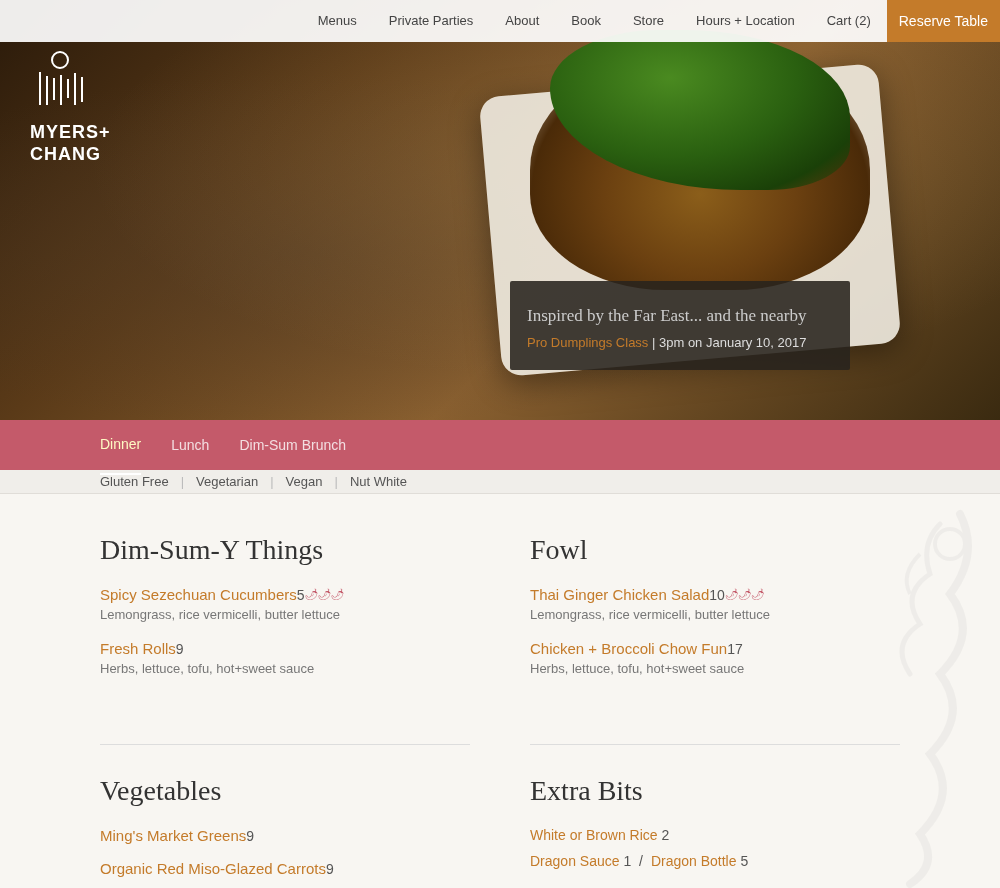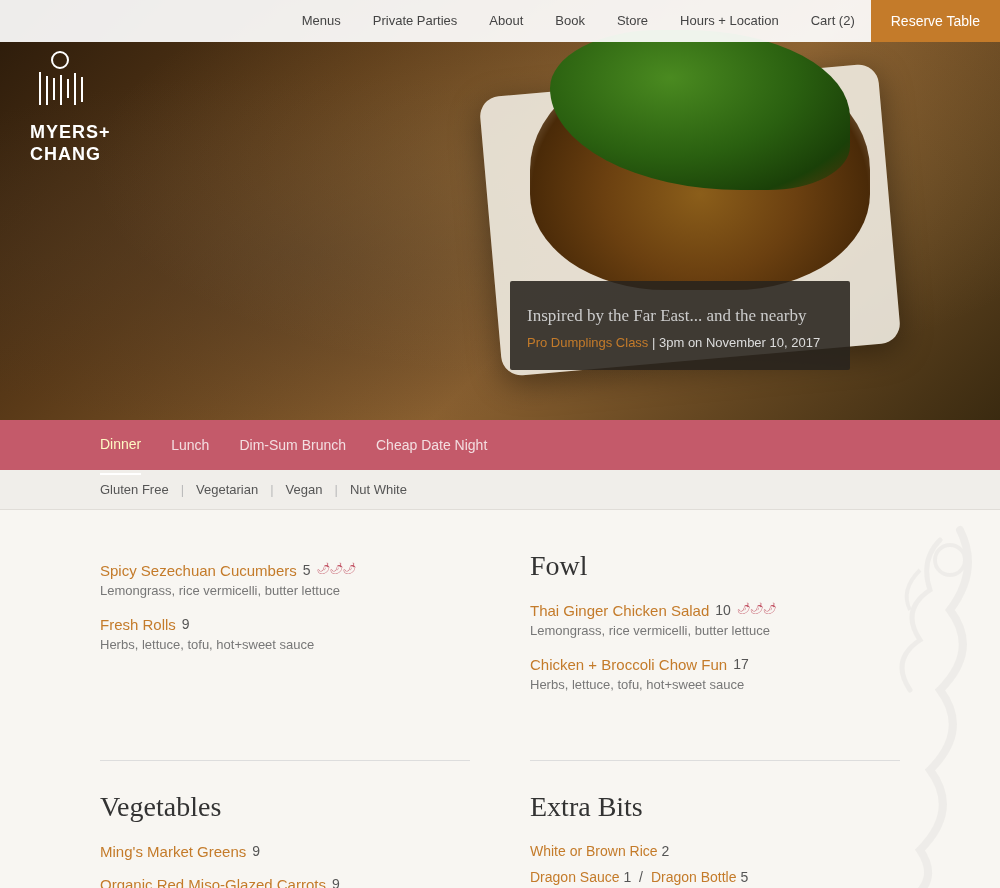--- a/index.html
+++ b/index.html
@@ -27,21 +27,21 @@
       color: #444;
       cursor: pointer;
       line-height: 42px;
       font-family: Arial, sans-serif;
       white-space: nowrap;
     }
     .nav-cart { padding: 16px 16px; font-size: 13px; color: #444; line-height: 42px; font-family: Arial, sans-serif; cursor: pointer; }
     .nav-reserve {
       background: #c47b2a;
       color: #fff;
-      padding: 0 20px;
+      padding: 0 12px;
       font-size: 14px;
       line-height: 42px;
       cursor: pointer;
       font-family: Arial, sans-serif;
       white-space: nowrap;
     }
 
     
     .hero {
       position: relative;
@@ -153,21 +153,21 @@
     .menu-tab.active {
       color: #fef9c3;
       border-bottom: 2px solid white;
     }
 
     
     .filter-bar {
       background: #f0eeea;
       display: flex;
       align-items: flex-start;
-      padding: 12px 100px;
+      padding: 4px 100px;
       border-bottom: 1px solid #e0ddd8;
       justify-content: space-between;
     }
     .filter-left {
       display: flex;
       align-items: center;
       gap: 0;
       font-size: 13px;
       font-family: Arial, sans-serif;
       color: #555;
@@ -212,22 +212,22 @@
       font-size: 28px;
       font-weight: normal;
       color: #333;
       margin-bottom: 20px;
       font-family: Georgia, serif;
     }
 
     .menu-item { margin-bottom: 16px; }
     .item-header {
       display: flex;
-      align-items: flex-start;
-      gap: 6px;
+      align-items: center;
+      gap: 0;
       margin-bottom: 3px;
       margin-top: 12px;
     }
     .item-name {
       color: #c47b2a;
       font-size: 15px;
       font-family: Arial, sans-serif;
       cursor: pointer;
     }
     .item-price {
@@ -307,30 +307,29 @@
       <div>CHANG</div>
     </div>
   </div>
 
   <div class="hero-card">
     <div class="hero-card-title">
       <span>Inspired by the Far East...</span><span style="color:#ccc;font-size:17px;"> and the nearby</span>
     </div>
     <div class="hero-card-sub">
       <span class="hero-card-link">Pro Dumplings Class</span>
-      <span>| 3pm on November 10, 2017</span>
+      <span>| 3pm on January 10, 2017</span>
     </div>
   </div>
 </div>
 
 <div class="menu-tabs">
   <span class="menu-tab active">Dinner</span>
   <span class="menu-tab">Lunch</span>
   <span class="menu-tab">Dim-Sum Brunch</span>
-  <span class="menu-tab">Cheap Date Night</span>
 </div>
 
 <div class="filter-bar">
   <div class="filter-left">
     <span class="filter-item">Gluten Free</span>
     <span class="filter-divider">|</span>
     <span class="filter-item">Vegetarian</span>
     <span class="filter-divider">|</span>
     <span class="filter-item">Vegan</span>
     <span class="filter-divider">|</span>
@@ -345,20 +344,21 @@
       <path d="M180,20 Q200,60 170,100 Q200,140 160,180 Q190,220 150,260 Q180,300 140,340 Q160,370 130,390" fill="none" stroke="#888" stroke-width="8" stroke-linecap="round"></path>
       <path d="M160,30 Q140,50 150,80 Q120,100 140,130 Q110,150 130,180" fill="none" stroke="#888" stroke-width="5" stroke-linecap="round"></path>
       <circle cx="170" cy="50" r="15" fill="none" stroke="#888" stroke-width="4"></circle>
       <path d="M140,60 Q120,80 130,100" fill="none" stroke="#888" stroke-width="4"></path>
     </svg>
   </div>
 
   <div class="menu-grid">
 
     <div class="menu-section">
+      <h2 class="section-title">Dim-Sum-Y Things</h2>
       <div class="menu-item">
         <div class="item-header">
           <span class="item-name">Spicy Sezechuan Cucumbers</span>
           <span class="item-price">5</span>
           <span class="item-spicy">🌶🌶🌶</span>
         </div>
         <div class="item-desc">Lemongrass, rice vermicelli, butter lettuce</div>
       </div>
       <div class="menu-item">
         <div class="item-header">

